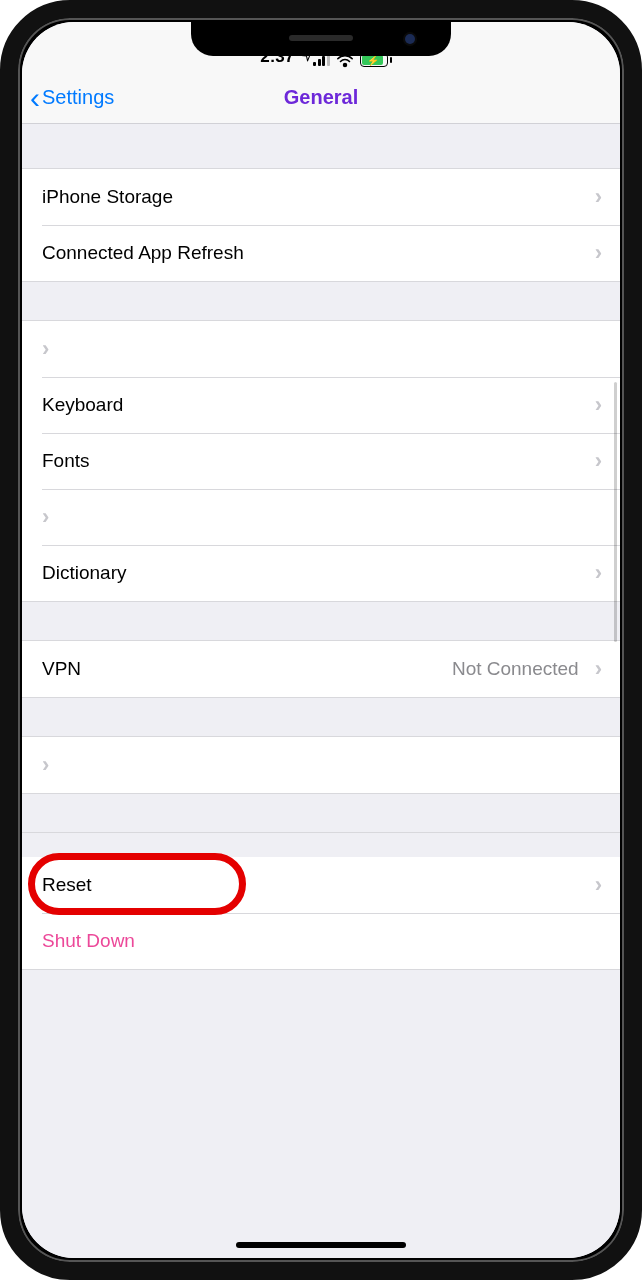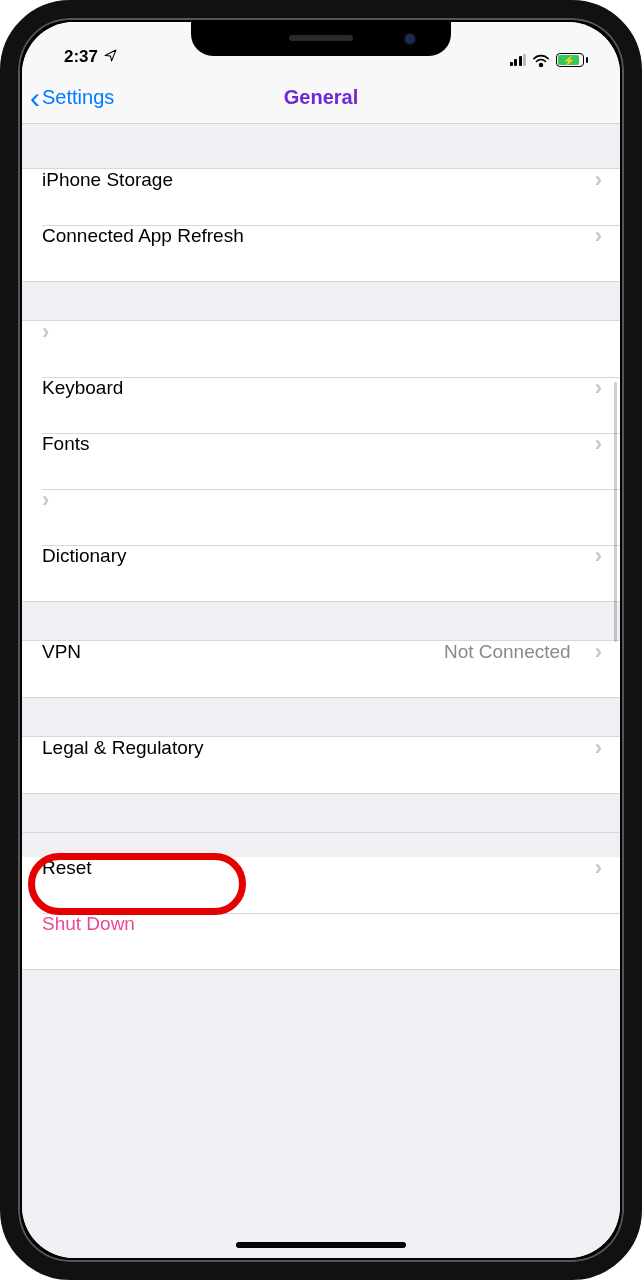--- a/index.html
+++ b/index.html
@@ -52,21 +52,21 @@
   .sb-volup   { left:-4px; top:250px; width:6px; height:70px; }
   .sb-voldn   { left:-4px; top:340px; width:6px; height:70px; }
   .sb-power   { right:-4px; top:270px; width:6px; height:110px; }
 
   
   .status-bar {
     position: relative;
     height: 50px;
     background: #f8f8f8;
     display: flex;
-    justify-content: space-between;
+    justify-content: center;
     align-items: flex-end;
     padding: 0 28px 5px;
     font-size: 17px;
     font-weight: 600;
     z-index: 40;
   }
   .sb-left { display:flex; align-items:center; gap:6px; padding-left:14px;}
   .sb-right { display:flex; align-items:center; gap:6px; padding-right:4px;}
   .loc-arrow { display:inline-block; transform: rotate(0deg); }
 
@@ -128,36 +128,37 @@
     background: #efeff4;
   }
   .group-gap { height: 38px; }
   .group-gap.first { height: 44px; }
 
   .cell {
     position: relative;
     background: #fff;
     height: 56px;
     display: flex;
+    align-items: center;
     padding: 0 18px 0 20px;
     font-size: 19px;
     color: #000;
     cursor: pointer;
   }
   .cell + .cell::before {
     content: "";
     position: absolute; top: 0; left: 20px; right: 0;
     height: 1px; background: #d8d8dc;
   }
   .group {
     border-top: 1px solid #d8d8dc;
     border-bottom: 1px solid #d8d8dc;
   }
   .cell .label { flex: 1; }
-  .cell .detail { color: #8a8a8e; font-size: 19px; margin-right: 24px; }
+  .cell .detail { color: #8a8a8e; font-size: 19px; margin-right: 16px; }
   .cell .chev-right {
     color: #c7c7cc; font-size: 22px; line-height: 1; font-weight: 600;
   }
   .cell.button .label { color: #ec4899; }
 
   
   .highlight {
     position: absolute;
     border: 7px solid #e40000;
     border-radius: 36px;
@@ -267,21 +268,20 @@
         <div class="group">
           <div class="cell">
             <span class="label">VPN</span>
             <span class="detail">Not Connected</span>
             <span class="chev-right">›</span>
           </div>
         </div>
         <div class="group-gap "></div>
         <div class="group">
           <div class="cell">
-            <span class="label">Legal &amp; Regulatory</span>
             <span class="chev-right">›</span>
           </div>
         </div>
         <div class="group-gap "></div>
         <div class="group">
           <div class="cell" style="position: relative; margin-top: 24px;">
             <span class="label">Reset</span>
             <span class="chev-right">›</span>
             <div class="highlight" style="left: 6px; top: -4px; width: 218px; height: 62px;"></div>
           </div>

